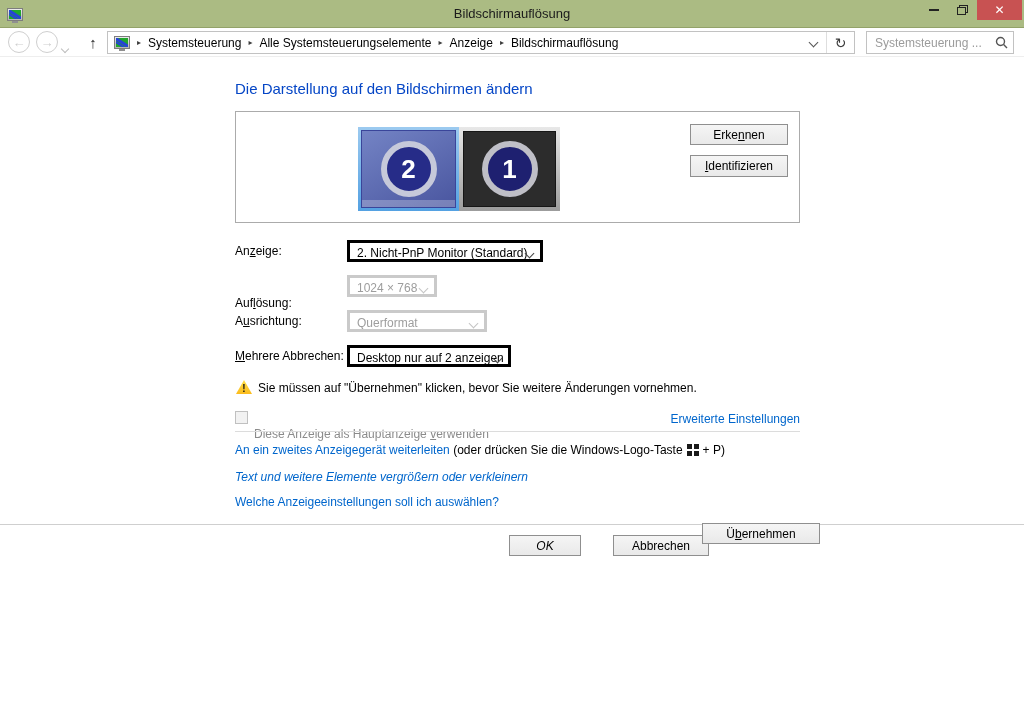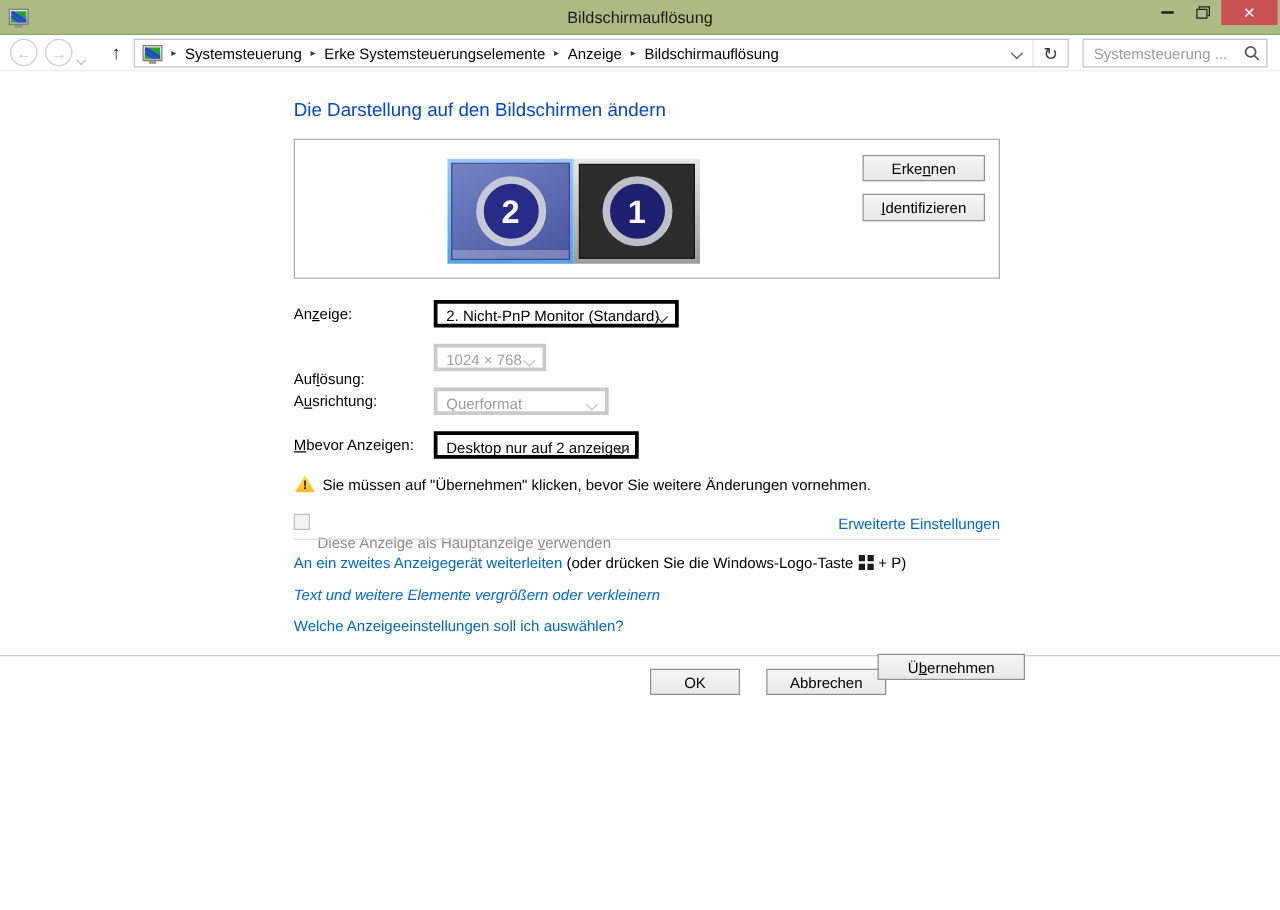--- a/index.html
+++ b/index.html
@@ -95,21 +95,21 @@
   .linkrow2{position:absolute;left:235px;top:467px;font-style:italic;}
   .linkrow3{position:absolute;left:235px;top:492px;}
   .suffix{color:#000;}
   .winlogo{display:inline-block;width:12px;height:12px;position:relative;top:2px;margin:0 4px;
            background:linear-gradient(#1a1a1a,#1a1a1a) 0 0/5px 5px no-repeat,
                       linear-gradient(#1a1a1a,#1a1a1a) 7px 0/5px 5px no-repeat,
                       linear-gradient(#1a1a1a,#1a1a1a) 0 7px/5px 5px no-repeat,
                       linear-gradient(#1a1a1a,#1a1a1a) 7px 7px/5px 5px no-repeat;}
   .hr1{position:absolute;left:235px;top:431px;width:565px;height:1px;background:#dcdcdc;}
   .hr2{position:absolute;left:0;top:524px;width:1024px;height:1px;background:#cfcfcf;}
-  .btn-ok{left:520px;top:535px;width:72px;height:21px;}
+  .btn-ok{left:509px;top:535px;width:72px;height:21px;font-style:italic;}
   .btn-cancel{left:613px;top:535px;width:96px;height:21px;}
   .btn-apply{left:702px;top:523px;width:118px;height:21px;align-items:center;}
 </style>
 </head>
 <body>
 
 <div class="stage">
 
   <div class="titlebar">
     <span class="app-icon monico"><span class="mscr">
@@ -149,21 +149,21 @@
       <span class="bc-pad"></span>
       <span class="monico" style="flex:none;">
           <span class="mscr">
             <i></i>
             <i></i>
           </span>
         </span>
       <span class="bc-sep">▸</span>
       <span class="bc-item">Systemsteuerung</span>
       <span class="bc-sep">▸</span>
-      <span class="bc-item">Erke Systemsteuerungselemente</span>
+      <span class="bc-item">Alle Systemsteuerungselemente</span>
       <span class="bc-sep">▸</span>
       <span class="bc-item">Anzeige</span>
       <span class="bc-sep">▸</span>
       <span class="bc-item">Bildschirmauflösung</span>
       <span class="bc-spacer"></span>
       <span class="bc-chev">
           <span class="cv"></span>
         </span>
       <span class="bc-refresh">
           <span>↻</span>
@@ -221,21 +221,21 @@
 
   <div class="field-label" style="top:314px;">
     <span>A</span><span class="mn">u</span><span>srichtung:</span>
   </div>
   <div class="combo disabled" style="top:310px;width:140px;">
     <span>Querformat</span>
     <span class="cv"></span>
   </div>
 
   <div class="field-label" style="top:349px;">
-    <span></span><span class="mn">M</span><span>bevor Anzeigen:</span>
+    <span></span><span class="mn">M</span><span>ehrere Abbrechen:</span>
   </div>
   <div class="combo" style="top:345px;width:164px;">
     <span>Desktop nur auf 2 anzeigen</span>
     <span class="cv"></span>
   </div>
 
   <div class="warn-ic">!</div>
   <div class="warn-text">Sie müssen auf "Übernehmen" klicken, bevor Sie weitere Änderungen vornehmen.</div>
 
   <div class="cb"></div>

